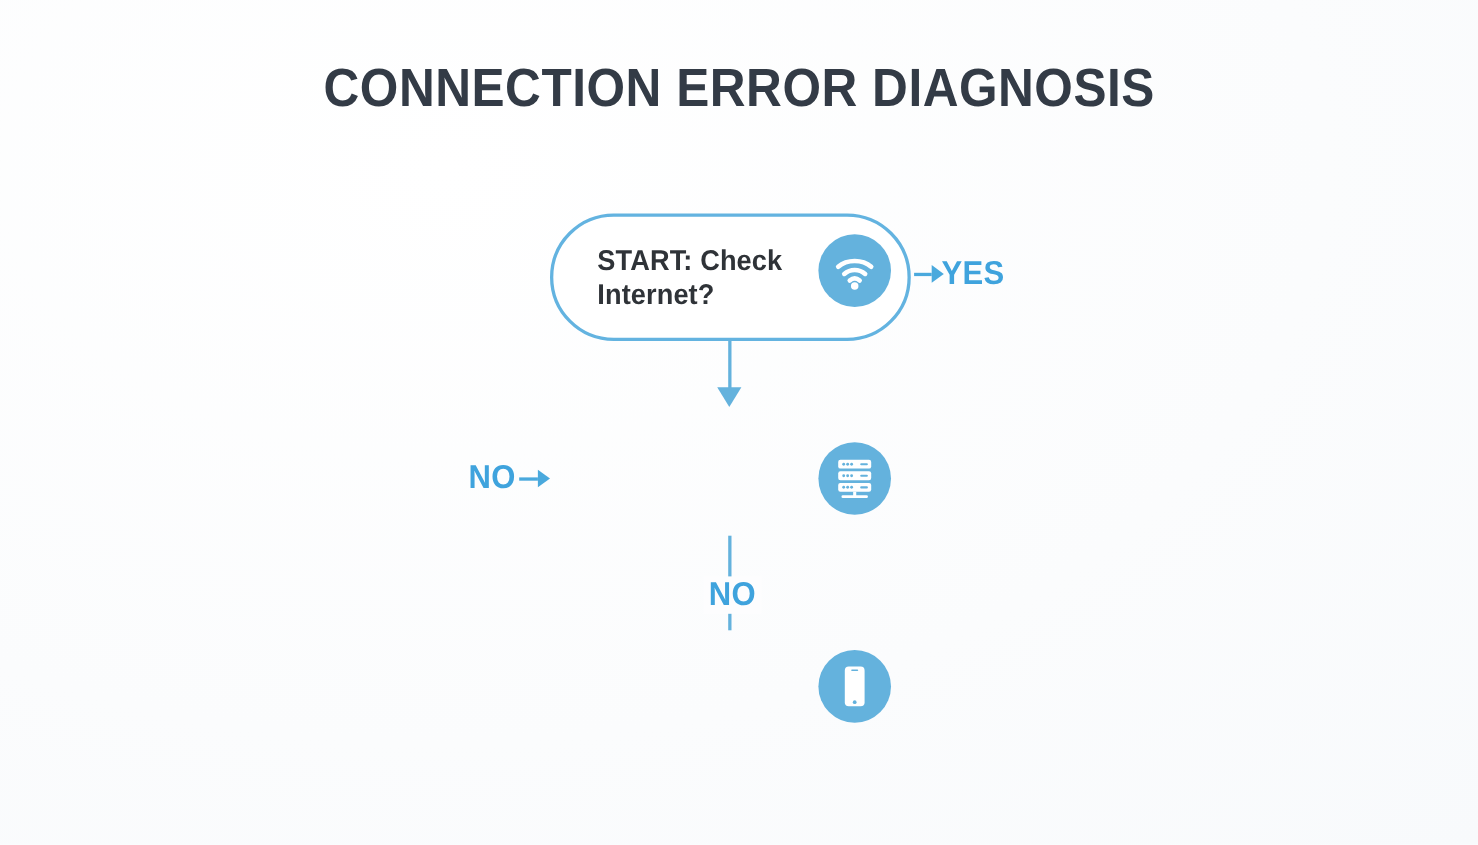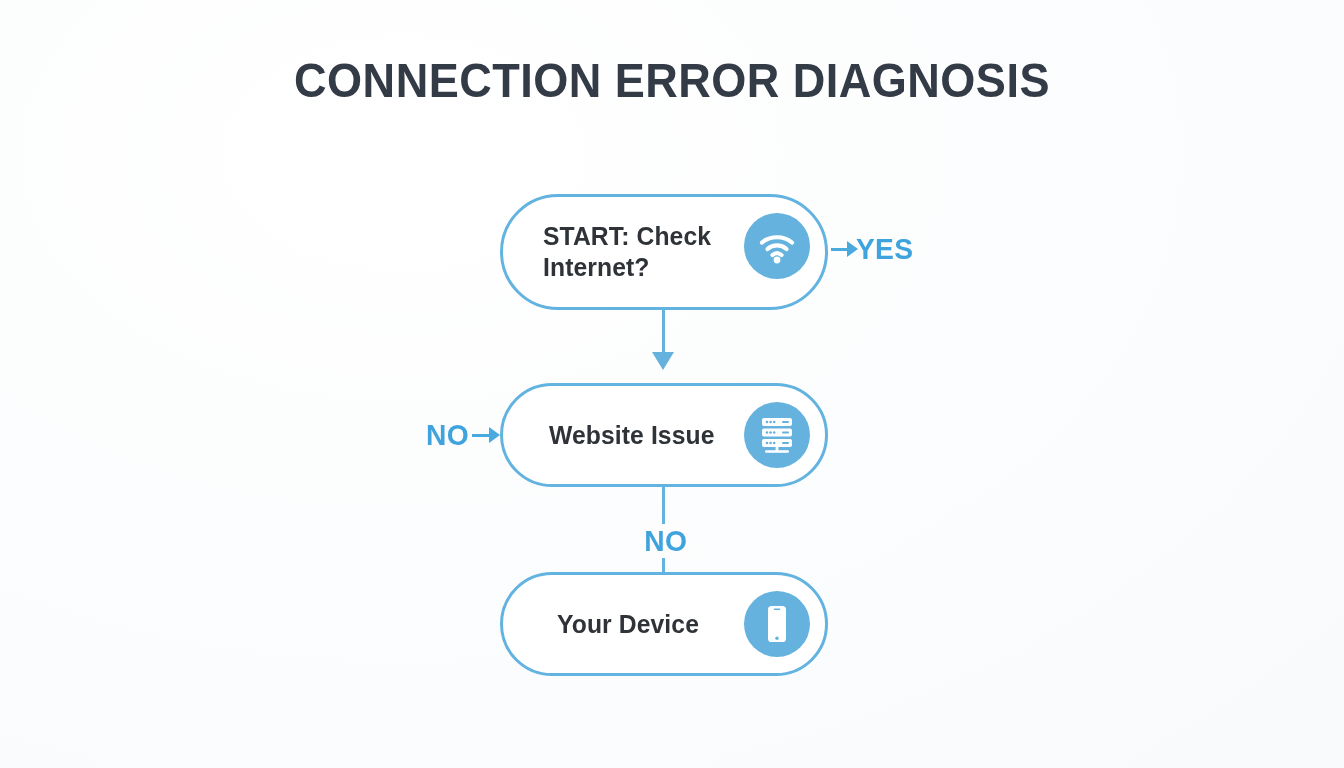--- a/index.html
+++ b/index.html
@@ -187,23 +187,20 @@
     <svg width="44" height="44" viewBox="0 0 44 44" aria-hidden="true">
       <g fill="none" stroke="#ffffff" stroke-width="4.2" stroke-linecap="round">
         <path d="M7 18.5 C15 11.5, 29 11.5, 37 18.5"></path>
         <path d="M12.5 25 C18 20.2, 26 20.2, 31.5 25"></path>
         <path d="M17.5 31 C20.3 28.6, 23.7 28.6, 26.5 31"></path>
       </g>
       <circle cx="22" cy="36" r="3.4" fill="#ffffff"></circle>
     </svg>
   </div>
 
-  <div class="node" id="node-website">
-    <div class="node-label">Website Issue</div>
-  </div>
   <div class="icon-badge" id="icon-server">
     <svg width="42" height="42" viewBox="0 0 42 42" aria-hidden="true">
       <g fill="#ffffff">
         <rect x="6" y="4" width="30" height="8" rx="2"></rect>
         <rect x="6" y="14.5" width="30" height="8" rx="2"></rect>
         <rect x="6" y="25" width="30" height="8" rx="2"></rect>
       </g>
       <g fill="#64b2dd">
         <circle cx="11" cy="8" r="1.3"></circle>
           <circle cx="14.6" cy="8" r="1.3"></circle>
@@ -218,23 +215,20 @@
           <circle cx="18.2" cy="29" r="1.3"></circle>
         <rect x="26" y="28.1" width="7" height="1.9" rx="0.9"></rect>
       </g>
       <g fill="#ffffff">
         <rect x="19.6" y="33" width="2.8" height="4.2"></rect>
         <rect x="9" y="36.2" width="24" height="2.6" rx="1.2"></rect>
       </g>
     </svg>
   </div>
 
-  <div class="node" id="node-device">
-    <div class="node-label">Your Device</div>
-  </div>
   <div class="icon-badge" id="icon-phone">
     <svg width="42" height="42" viewBox="0 0 42 42" aria-hidden="true">
       <rect x="12" y="3" width="18" height="36" rx="3.6" fill="#ffffff"></rect>
       <rect x="13.8" y="7.6" width="14.4" height="24.4" fill="#64b2dd" opacity="0.0"></rect>
       <rect x="17.8" y="5.6" width="6.4" height="1.5" rx="0.7" fill="#64b2dd"></rect>
       <circle cx="21" cy="35.3" r="1.7" fill="#64b2dd"></circle>
     </svg>
   </div>
 
   <div class="arrow-stub" id="arrow-yes">

